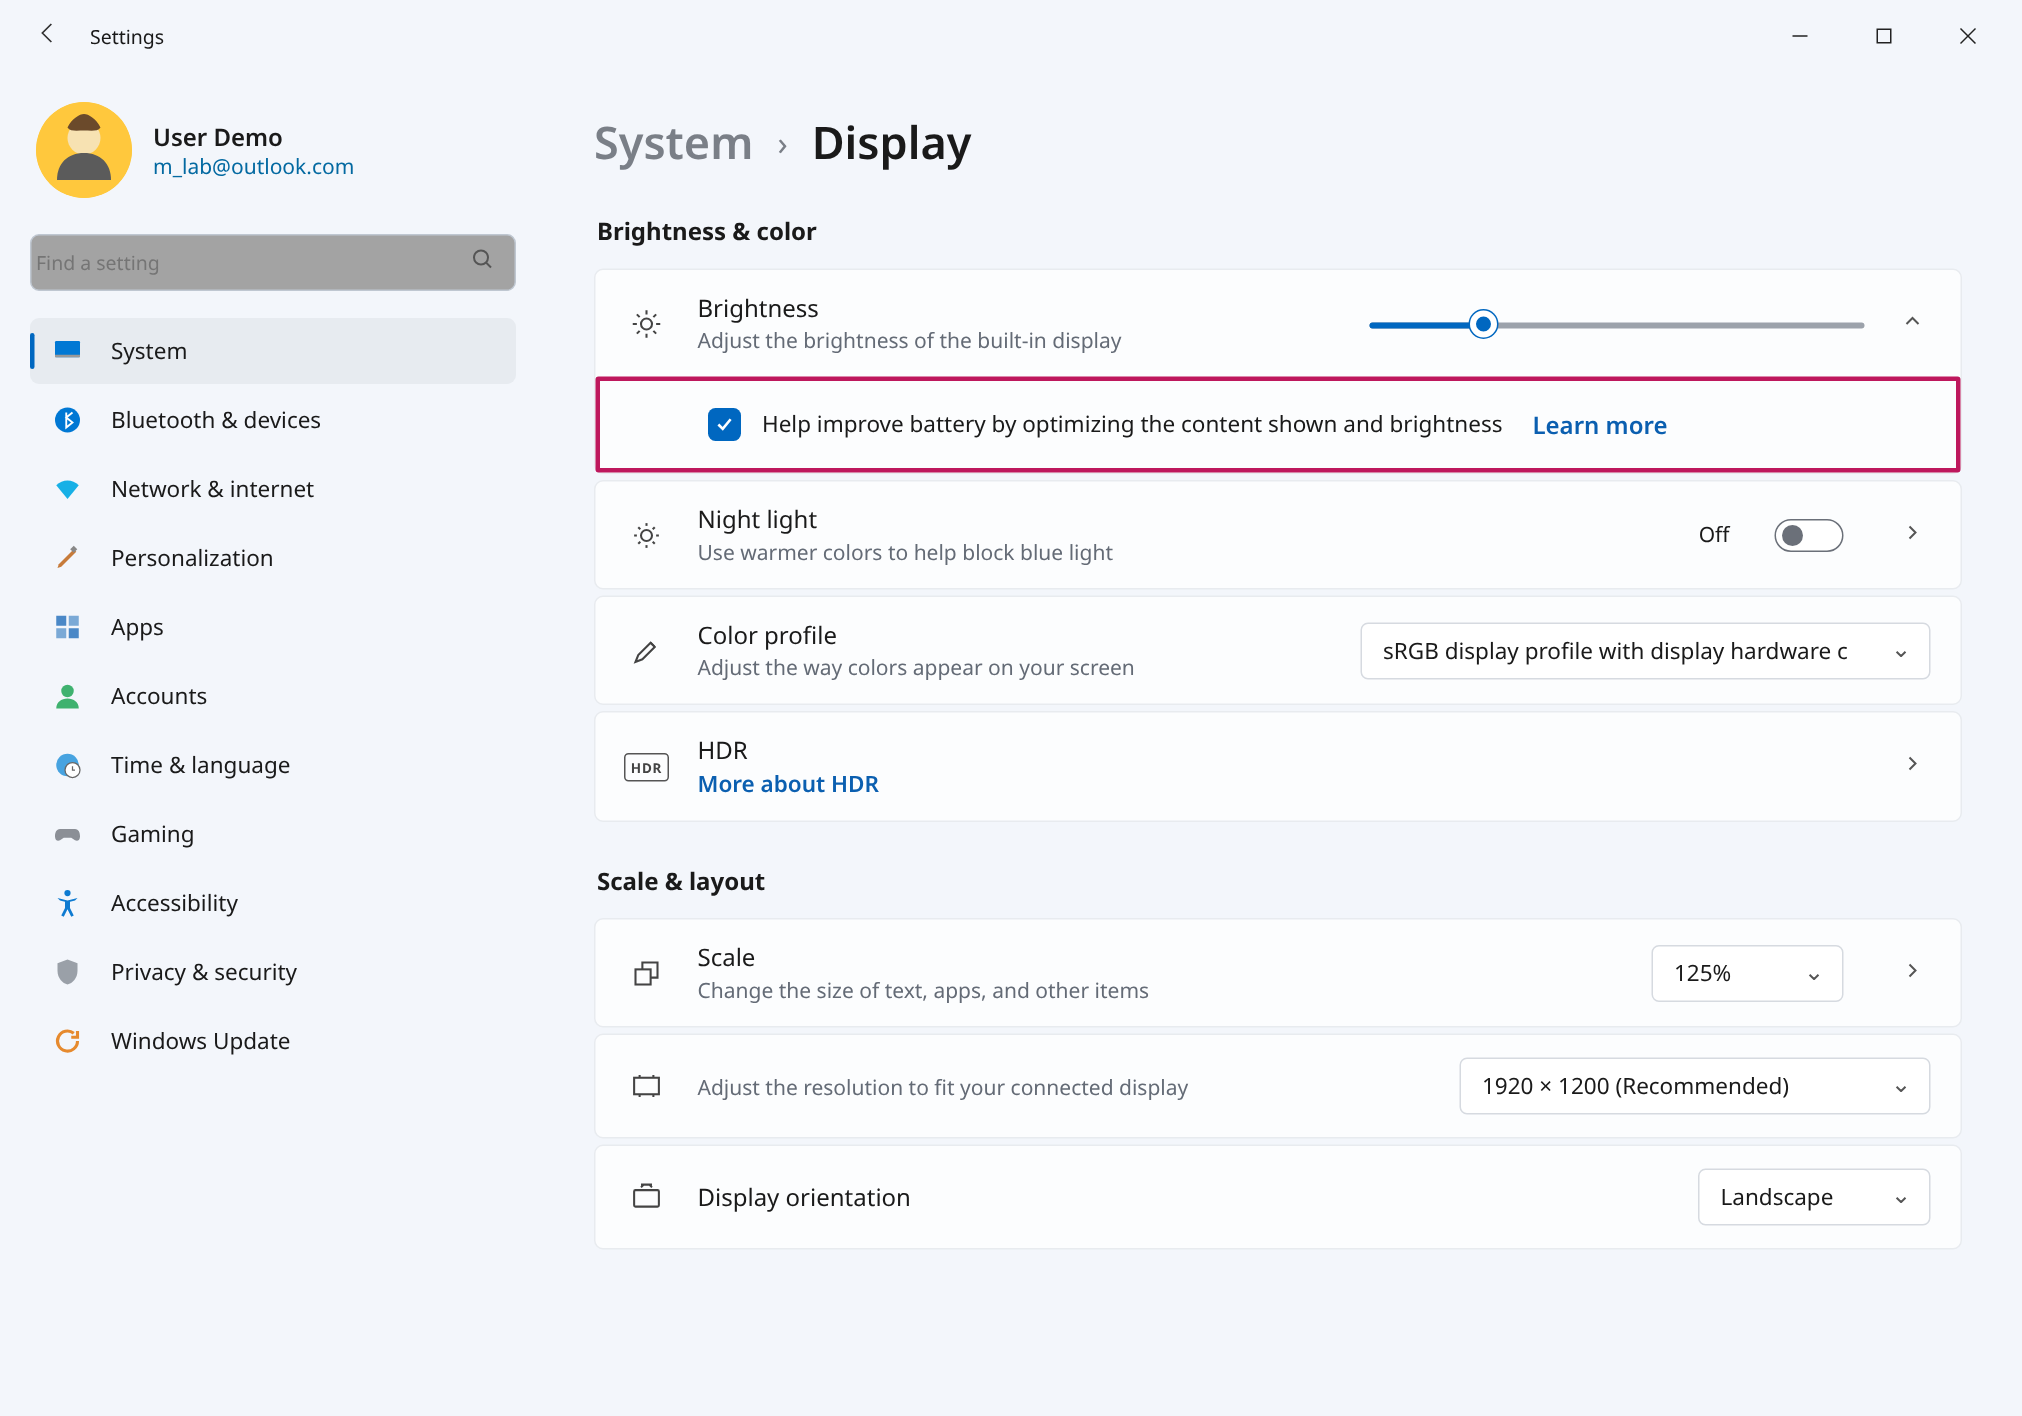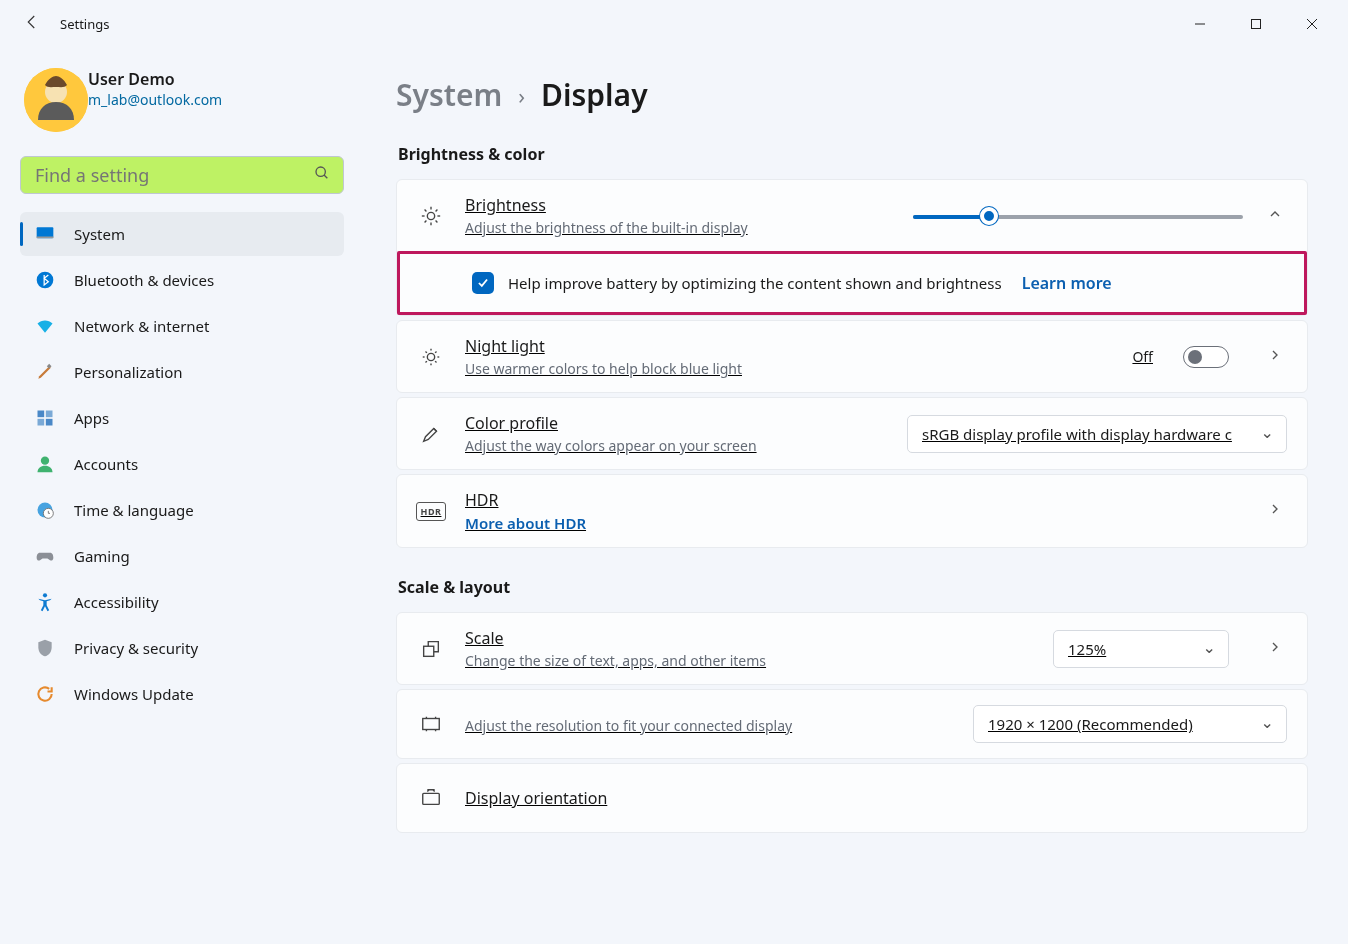--- a/index.html
+++ b/index.html
@@ -9,47 +9,47 @@
 .titlebar { height: 48px; display: flex; align-items: center; padding: 0 8px; }
 .titlebar .back { width: 48px; text-align: center; color: #333; cursor: pointer; font-size: 16px; }
 .titlebar .app { font-size: 13px; color: #1a1a1a; margin-left: 4px; }
 .titlebar .winctl { margin-left: auto; display: flex; }
 .titlebar .winctl .btn { width: 56px; height: 40px; display: flex; align-items: center; justify-content: center; cursor: pointer; color: #222; }
 
 
 .content { flex: 1; display: flex; overflow: hidden; }
 .sidebar { width: 360px; padding: 8px 16px 0 20px; display: flex; flex-direction: column; }
 
-.profile { display: flex; padding: 12px 4px 18px 4px; }
+.profile { display: flex; align-items: center; gap: 14px; padding: 12px 4px 18px 4px; }
 .avatar { width: 64px; height: 64px; border-radius: 50%; background: #ffc83d; display:flex; align-items:center; justify-content:center; overflow:hidden; }
 .avatar svg { width: 64px; height: 64px; }
 .profile .name { font-size: 16px; font-weight: 600; color: #1a1a1a; }
 .profile .email { font-size: 14px; color: #0369a1; }
 
 .searchwrap { position: relative; margin: 6px 0 18px 0; }
-.searchwrap input { width: 100%; height: 38px; border: 1px solid #bfc7d1; border-radius: 6px; padding: 0 40px 0 14px; font-size: 18px; background: #bef264; color: #333; }
+.searchwrap input { width: 100%; height: 38px; border: 1px solid #bfc7d1; border-radius: 6px; padding: 0 40px 0 3px; font-size: 13px; background: #a3a3a3; color: #333; }
 .searchwrap .sicon { position: absolute; right: 14px; top: 50%; transform: translateY(-50%); color: #555; }
 
 .nav { display: flex; flex-direction: column; gap: 2px; }
 .navitem { display: flex; align-items: center; gap: 18px; height: 44px; padding: 0 14px; border-radius: 6px; cursor: pointer; font-size: 15px; color: #1a1a1a; position: relative; }
 .navitem.active { background: #e7ebf0; }
 .navitem.active::before { content: ""; position: absolute; left: 0; top: 10px; bottom: 10px; width: 3px; background: #0067c0; border-radius: 3px; }
 .navicon { width: 22px; height: 22px; display:flex; align-items:center; justify-content:center; }
 
 
 .main { flex: 1; padding: 26px 40px 0 36px; overflow-y: auto; }
 .breadcrumb { display: flex; align-items: center; gap: 16px; margin-bottom: 28px; }
 .breadcrumb .seg1 { font-size: 30px; font-weight: 600; color: #7a7f87; cursor: pointer; }
 .breadcrumb .sep { font-size: 22px; color: #7a7f87; }
 .breadcrumb .seg2 { font-size: 30px; font-weight: 600; color: #1a1a1a; }
 
 .sectionhdr { font-size: 16px; font-weight: 700; color: #1a1a1a; margin: 8px 0 14px 2px; }
 
 .card { background: #fcfdfe; border: 1px solid #e8ebef; border-radius: 6px; margin-bottom: 4px; }
-.row { display: flex; align-items: center; padding: 14px 20px; gap: 20px; min-height: 68px; text-decoration: underline; }
+.row { display: flex; align-items: center; padding: 14px 20px; gap: 20px; min-height: 68px; }
 .row .ricon { width: 28px; display:flex; align-items:center; justify-content:center; color:#444; }
 .row .rtext { flex: 0 0 auto; }
 .row .rtext .title { font-size: 16px; color: #1a1a1a; }
 .row .rtext .desc { font-size: 14px; color: #646b76; margin-top: 2px; }
 .row .spacer { flex: 1; }
 .row .chev { color: #555; cursor: pointer; padding: 0 4px; }
 .link { color: #0b5fb0; font-weight: 600; cursor: pointer; }
 
 
 .slider { width: 330px; height: 20px; position: relative; }
@@ -62,21 +62,21 @@
 .chk { width: 22px; height: 22px; border-radius: 5px; background: #0067c0; display:flex; align-items:center; justify-content:center; cursor:pointer; }
 .chk svg { stroke: #fff; }
 
 .toggle { width: 46px; height: 22px; border-radius: 11px; border: 1px solid #6b7079; background: #fff; position: relative; cursor:pointer; }
 .toggle .knob { position:absolute; width:14px; height:14px; border-radius:50%; background:#6b7079; top:3px; left:4px; }
 .offlabel { font-size:14px; color:#1a1a1a; margin-right:10px; }
 
 .select { border: 1px solid #d6dae0; border-radius: 5px; background: #fff; padding: 8px 36px 8px 14px; font-size: 15px; color: #1a1a1a; position: relative; cursor:pointer; white-space:nowrap; overflow:hidden; text-overflow:ellipsis; }
 .select::after { content:"⌄"; position:absolute; right:12px; top:50%; transform:translateY(-58%); color:#555; font-size:16px; }
 .select.wide { width: 380px; }
-.select.med { width: 176px; }
+.select.med { width: 128px; }
 .select.lg { width: 314px; }
 .select.sm { width: 155px; }
 
 .hdrbox { border:1px solid #555; border-radius:3px; font-size:9px; font-weight:700; padding:2px 4px; letter-spacing:0.5px; }
 </style>
 </head>
 <body>
 
 <div class="titlebar">
   <div class="back">
@@ -391,17 +391,18 @@
         <div class="ricon">
             <svg width="22" height="22" viewBox="0 0 24 24" fill="none" stroke="currentColor" stroke-width="1.5">
               <rect x="3" y="7" width="18" height="12" rx="1"></rect>
               <path d="M8 3h8M10 3l-2 2M14 3l2 2"></path>
             </svg>
           </div>
         <div class="rtext">
           <div class="title">Display orientation</div>
         </div>
         <div class="spacer"></div>
+        <div class="select sm">Landscape</div>
       </div>
     </div>
 
   </div>
 </div>
 
 </body></html>

